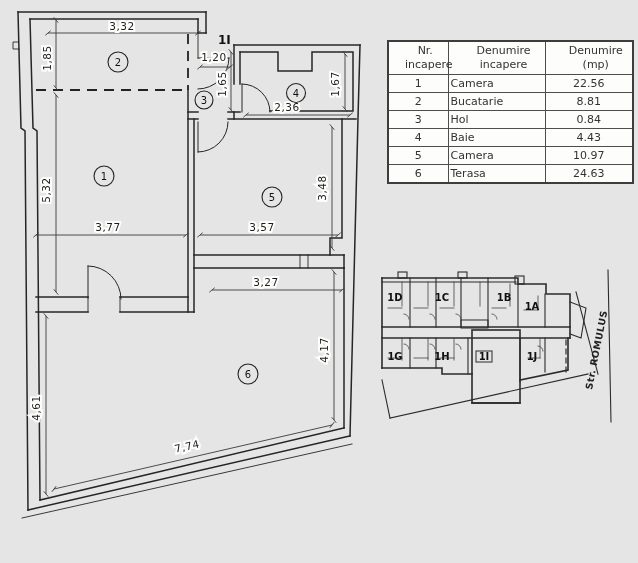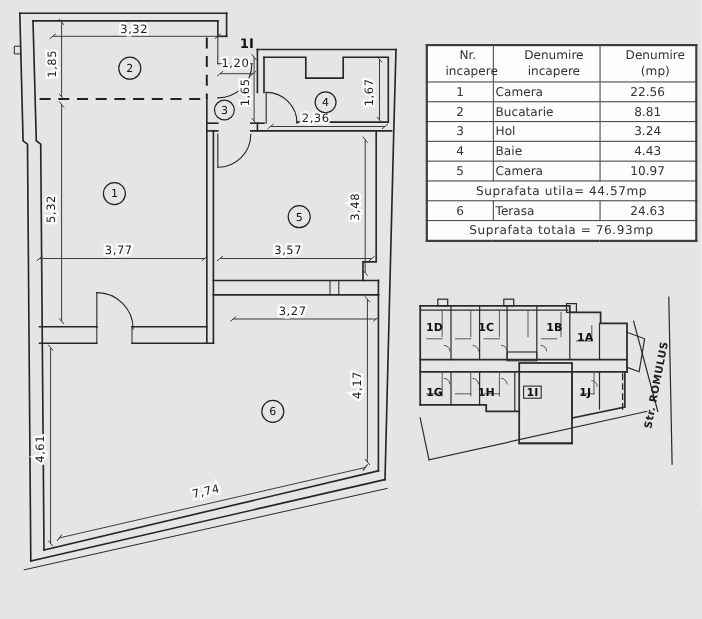--- a/index.html
+++ b/index.html
@@ -192,42 +192,36 @@
         <td class="c">22.56</td>
       </tr>
       <tr>
         <td class="c">2</td>
         <td class="nm">Bucatarie</td>
         <td class="c">8.81</td>
       </tr>
       <tr>
         <td class="c">3</td>
         <td class="nm">Hol</td>
-        <td class="c">3.24</td>
+        <td class="c">0.84</td>
       </tr>
       <tr>
         <td class="c">4</td>
         <td class="nm">Baie</td>
         <td class="c">4.43</td>
       </tr>
       <tr>
         <td class="c">5</td>
         <td class="nm">Camera</td>
         <td class="c">10.97</td>
       </tr>
       <tr>
-        <td class="span" colspan="3">Suprafata utila= 44.57mp</td>
-      </tr>
-      <tr>
         <td class="c">6</td>
         <td class="nm">Terasa</td>
         <td class="c">24.63</td>
-      </tr>
-      <tr>
-        <td class="span" colspan="3">Suprafata totala = 76.93mp</td>
       </tr>
     </tbody>
   </table>
 
   <svg class="sp" style="left:380px;top:262px;" width="258" height="170" viewBox="0 0 258 170">
     <defs>
       <pattern id="hatch" width="6" height="6" patternUnits="userSpaceOnUse" patternTransform="rotate(45)">
         <line x1="0" y1="0" x2="0" y2="6" stroke="#333" stroke-width="1.2"></line>
       </pattern>
     </defs>

